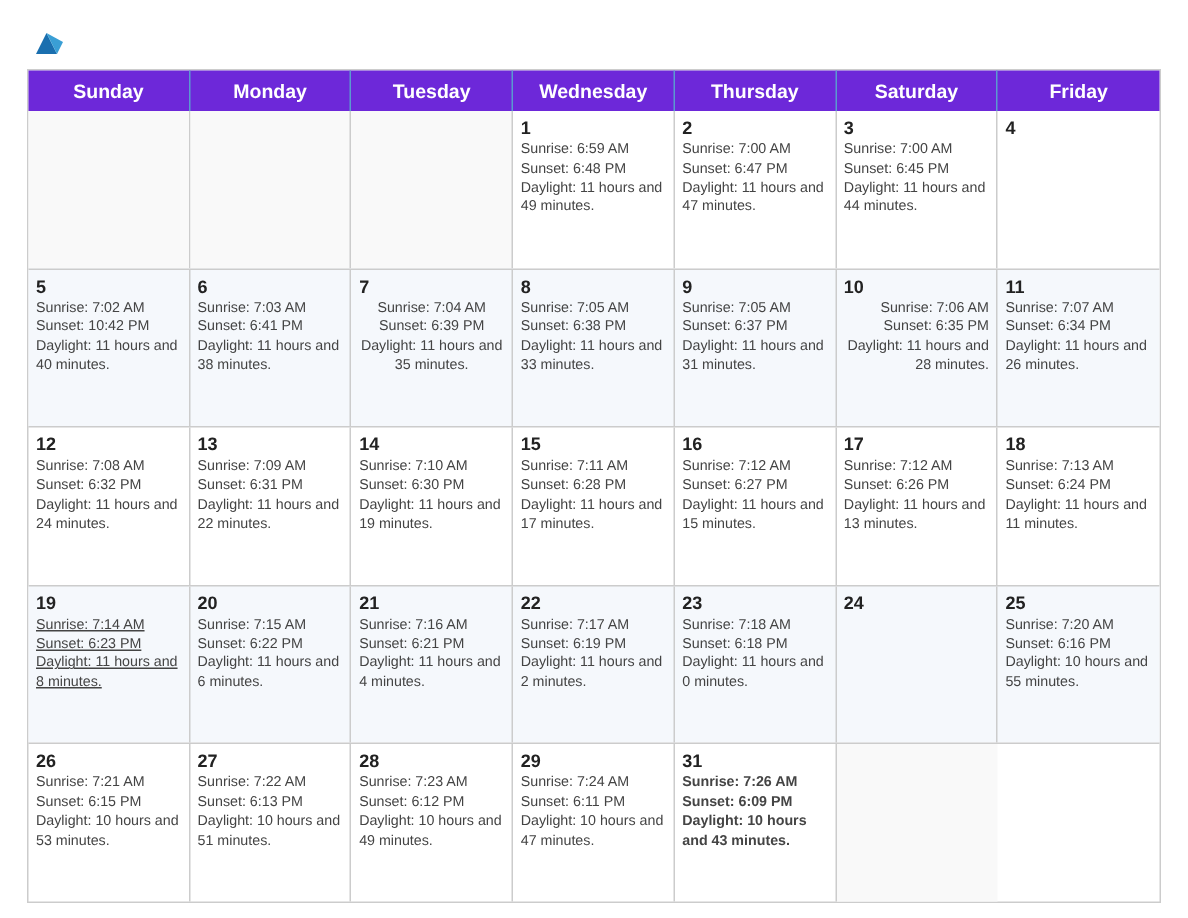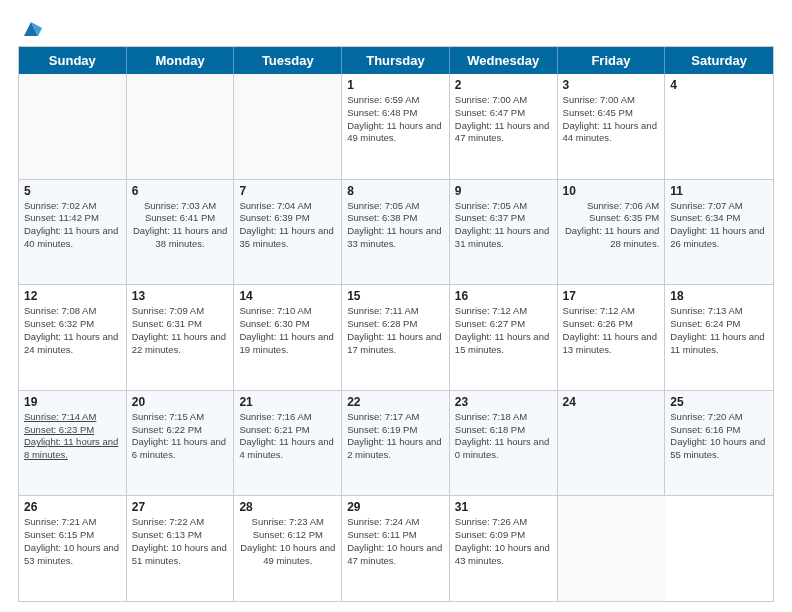--- a/index.html
+++ b/index.html
@@ -51,21 +51,21 @@
     }
     .calendar {
       flex: 1;
       display: flex;
       flex-direction: column;
       border: 1px solid #ccc;
     }
     .cal-header-row {
       display: grid;
       grid-template-columns: repeat(7, 1fr);
-      background: #0369a1;
+      background: #6d28d9;
     }
     .cal-header-cell {
       color: #fff;
       text-align: center;
       font-weight: bold;
       font-size: 13px;
       padding: 6px 4px;
       border-right: 1px solid #5a9ad0;
     }
     .cal-header-cell:last-child { border-right: none; }
@@ -126,24 +126,24 @@
       <div class="month-title"></div>
       <div class="location-title"></div>
     </div>
   </div>
 
   <div class="calendar">
     <div class="cal-header-row">
     <div class="cal-header-cell">Sunday</div>
         <div class="cal-header-cell">Monday</div>
         <div class="cal-header-cell">Tuesday</div>
+        <div class="cal-header-cell">Wednesday</div>
         <div class="cal-header-cell">Thursday</div>
-        <div class="cal-header-cell">Wednesday</div>
+        <div class="cal-header-cell">Saturday</div>
         <div class="cal-header-cell">Friday</div>
-        <div class="cal-header-cell">Saturday</div>
       </div>
     <div class="cal-body">
     <div class="cal-week">
           <div class="cal-cell empty"></div>
           <div class="cal-cell empty"></div>
           <div class="cal-cell empty"></div>
           <div class="cal-cell">
             <div class="day-num">1</div>
             <div class="day-info" style="white-space: pre-line;">Sunrise: 6:59 AM
 Sunset: 6:48 PM
@@ -162,32 +162,32 @@
 Daylight: 11 hours and 44 minutes.</div>
           </div>
           <div class="cal-cell">
             <div class="day-num">4</div>
           </div>
         </div>
         <div class="cal-week" style="background: rgb(245, 248, 252);">
           <div class="cal-cell">
             <div class="day-num">5</div>
             <div class="day-info" style="white-space: pre-line;">Sunrise: 7:02 AM
-Sunset: 11:42 PM
+Sunset: 10:42 PM
 Daylight: 11 hours and 40 minutes.</div>
           </div>
           <div class="cal-cell">
             <div class="day-num">6</div>
-            <div class="day-info" style="white-space: pre-line; text-align: center;">Sunrise: 7:03 AM
+            <div class="day-info" style="white-space: pre-line;">Sunrise: 7:03 AM
 Sunset: 6:41 PM
 Daylight: 11 hours and 38 minutes.</div>
           </div>
           <div class="cal-cell">
             <div class="day-num">7</div>
-            <div class="day-info" style="white-space: pre-line;">Sunrise: 7:04 AM
+            <div class="day-info" style="white-space: pre-line; text-align: center;">Sunrise: 7:04 AM
 Sunset: 6:39 PM
 Daylight: 11 hours and 35 minutes.</div>
           </div>
           <div class="cal-cell">
             <div class="day-num">8</div>
             <div class="day-info" style="white-space: pre-line;">Sunrise: 7:05 AM
 Sunset: 6:38 PM
 Daylight: 11 hours and 33 minutes.</div>
           </div>
           <div class="cal-cell">
@@ -302,33 +302,33 @@
 Daylight: 10 hours and 53 minutes.</div>
           </div>
           <div class="cal-cell">
             <div class="day-num">27</div>
             <div class="day-info" style="white-space: pre-line;">Sunrise: 7:22 AM
 Sunset: 6:13 PM
 Daylight: 10 hours and 51 minutes.</div>
           </div>
           <div class="cal-cell">
             <div class="day-num">28</div>
-            <div class="day-info" style="white-space: pre-line; text-align: center;">Sunrise: 7:23 AM
+            <div class="day-info" style="white-space: pre-line;">Sunrise: 7:23 AM
 Sunset: 6:12 PM
 Daylight: 10 hours and 49 minutes.</div>
           </div>
           <div class="cal-cell">
             <div class="day-num">29</div>
             <div class="day-info" style="white-space: pre-line;">Sunrise: 7:24 AM
 Sunset: 6:11 PM
 Daylight: 10 hours and 47 minutes.</div>
           </div>
           <div class="cal-cell">
             <div class="day-num">31</div>
-            <div class="day-info" style="white-space: pre-line;">Sunrise: 7:26 AM
+            <div class="day-info" style="white-space: pre-line; font-weight: bold;">Sunrise: 7:26 AM
 Sunset: 6:09 PM
 Daylight: 10 hours and 43 minutes.</div>
           </div>
           <div class="cal-cell empty"></div>
         </div>
       </div>
   </div>
 </div>
 
 </body></html>

